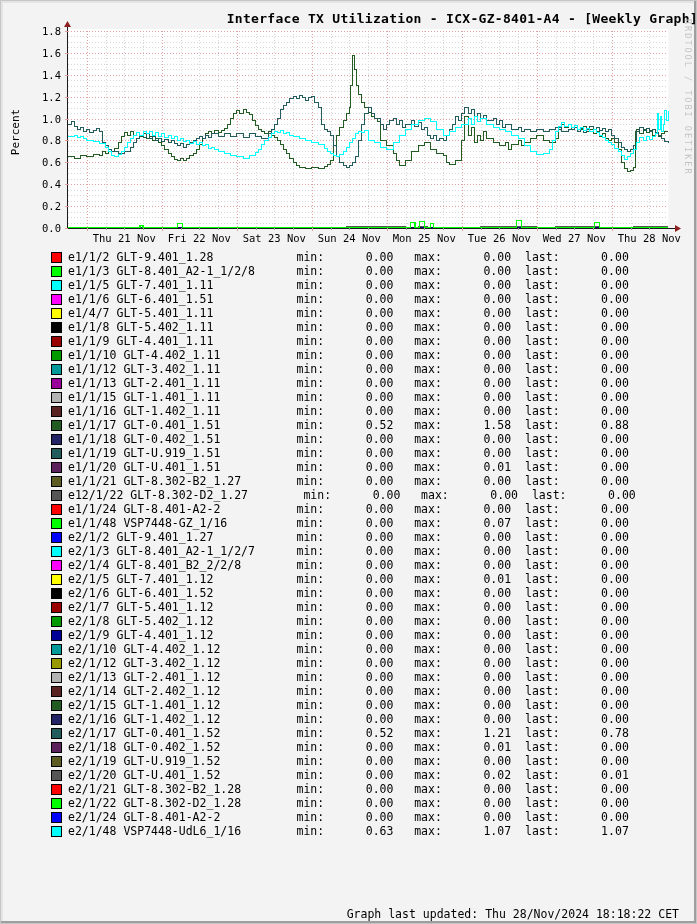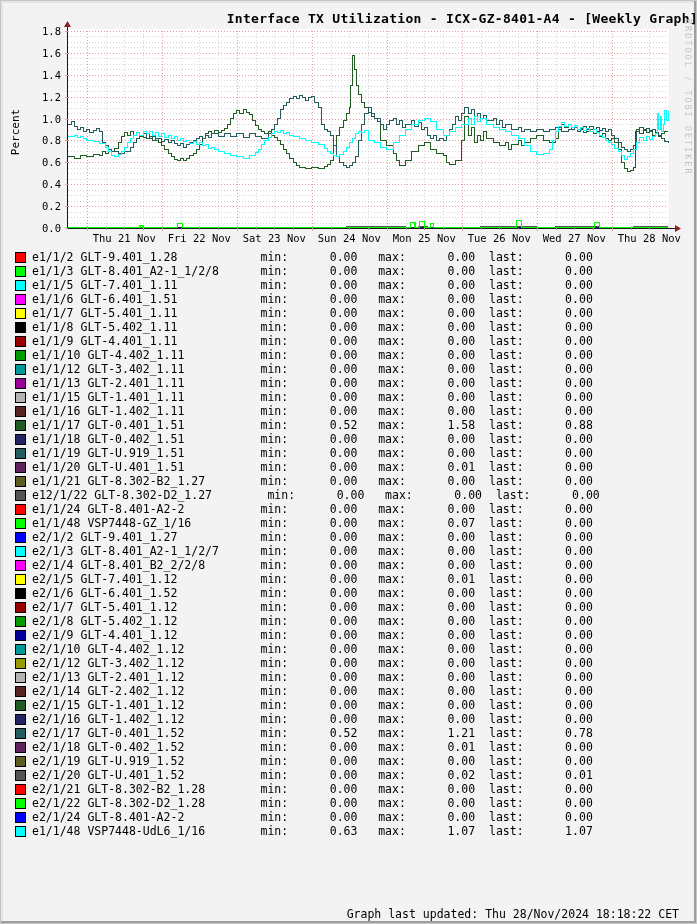--- a/index.html
+++ b/index.html
@@ -26,21 +26,21 @@
     font-size:11px;white-space:nowrap;
   }
   .watermark{
     position:absolute;top:18px;right:3px;
     writing-mode:vertical-rl;
     font-size:8.5px;letter-spacing:2px;
     color:#c4c4c4;white-space:nowrap;
   }
   #plot{position:absolute;top:0;left:0;}
   .legend{position:absolute;top:249px;left:14px;}
-  .lrow{display:flex;align-items:center;height:14px;}
+  .lrow{display:flex;align-items:center;height:14px;margin-left:36px;}
   .sq{
     width:9px;height:9px;border:1px solid #000;
     margin-right:6px;flex:0 0 auto;
   }
   .ltext{
     margin:0;font-family:"DejaVu Sans Mono","Liberation Mono",monospace;
     font-size:11.5px;line-height:14px;white-space:pre;
   }
   .footer{
     position:absolute;top:906px;right:17px;
@@ -206,21 +206,21 @@
       <div class="lrow">
         <span class="sq" style="background: rgb(0, 255, 255);"></span>
         <pre class="ltext">e1/1/5 GLT-7.401_1.11            min:      0.00   max:      0.00  last:      0.00</pre>
       </div>
       <div class="lrow">
         <span class="sq" style="background: rgb(255, 0, 255);"></span>
         <pre class="ltext">e1/1/6 GLT-6.401_1.51            min:      0.00   max:      0.00  last:      0.00</pre>
       </div>
       <div class="lrow">
         <span class="sq" style="background: rgb(255, 255, 0);"></span>
-        <pre class="ltext">e1/1/7 GLT-5.401_1.11            min:      0.00   max:      0.00  last:      0.00</pre>
+        <pre class="ltext">e1/4/7 GLT-5.401_1.11            min:      0.00   max:      0.00  last:      0.00</pre>
       </div>
       <div class="lrow">
         <span class="sq" style="background: rgb(0, 0, 0);"></span>
         <pre class="ltext">e1/1/8 GLT-5.402_1.11            min:      0.00   max:      0.00  last:      0.00</pre>
       </div>
       <div class="lrow">
         <span class="sq" style="background: rgb(153, 0, 0);"></span>
         <pre class="ltext">e1/1/9 GLT-4.401_1.11            min:      0.00   max:      0.00  last:      0.00</pre>
       </div>
       <div class="lrow">
@@ -354,17 +354,17 @@
       <div class="lrow">
         <span class="sq" style="background: rgb(0, 255, 0);"></span>
         <pre class="ltext">e2/1/22 GLT-8.302-D2_1.28        min:      0.00   max:      0.00  last:      0.00</pre>
       </div>
       <div class="lrow">
         <span class="sq" style="background: rgb(0, 0, 255);"></span>
         <pre class="ltext">e2/1/24 GLT-8.401-A2-2           min:      0.00   max:      0.00  last:      0.00</pre>
       </div>
       <div class="lrow">
         <span class="sq" style="background: rgb(0, 255, 255);"></span>
-        <pre class="ltext">e1/1/48 VSP7448-UdL6_1/16        min:      0.63   max:      1.07  last:      1.07</pre>
+        <pre class="ltext">e2/1/48 VSP7448-UdL6_1/16        min:      0.63   max:      1.07  last:      1.07</pre>
       </div>
     </div>
   <div class="footer">Graph last updated: Thu 28/Nov/2024 18:18:22 CET</div>
 </div>
 
 </body></html>

